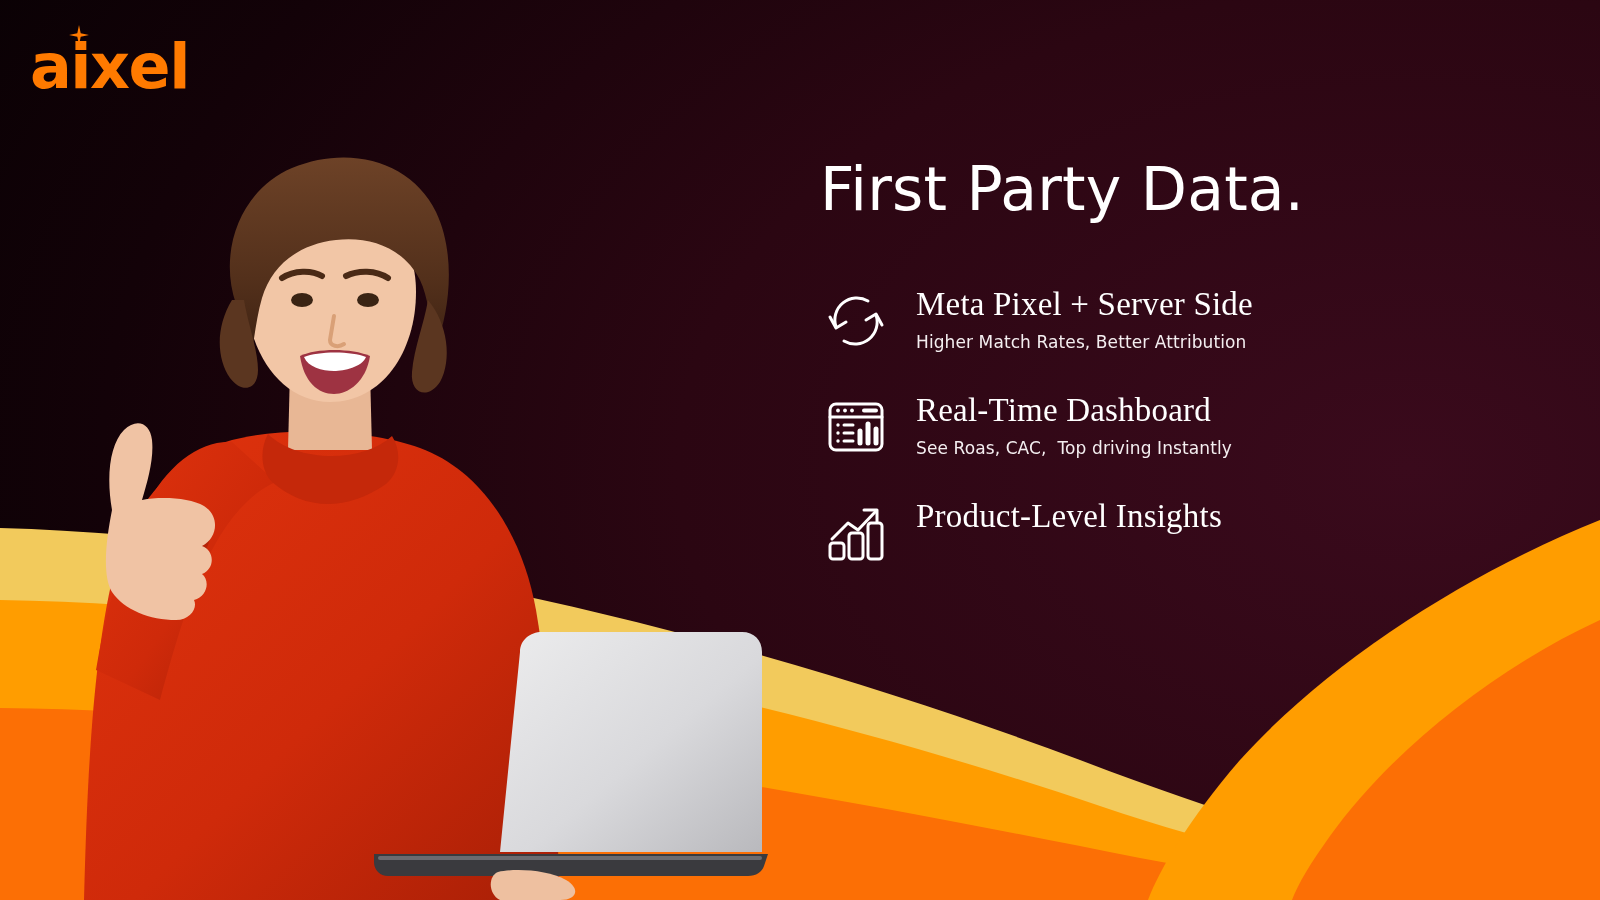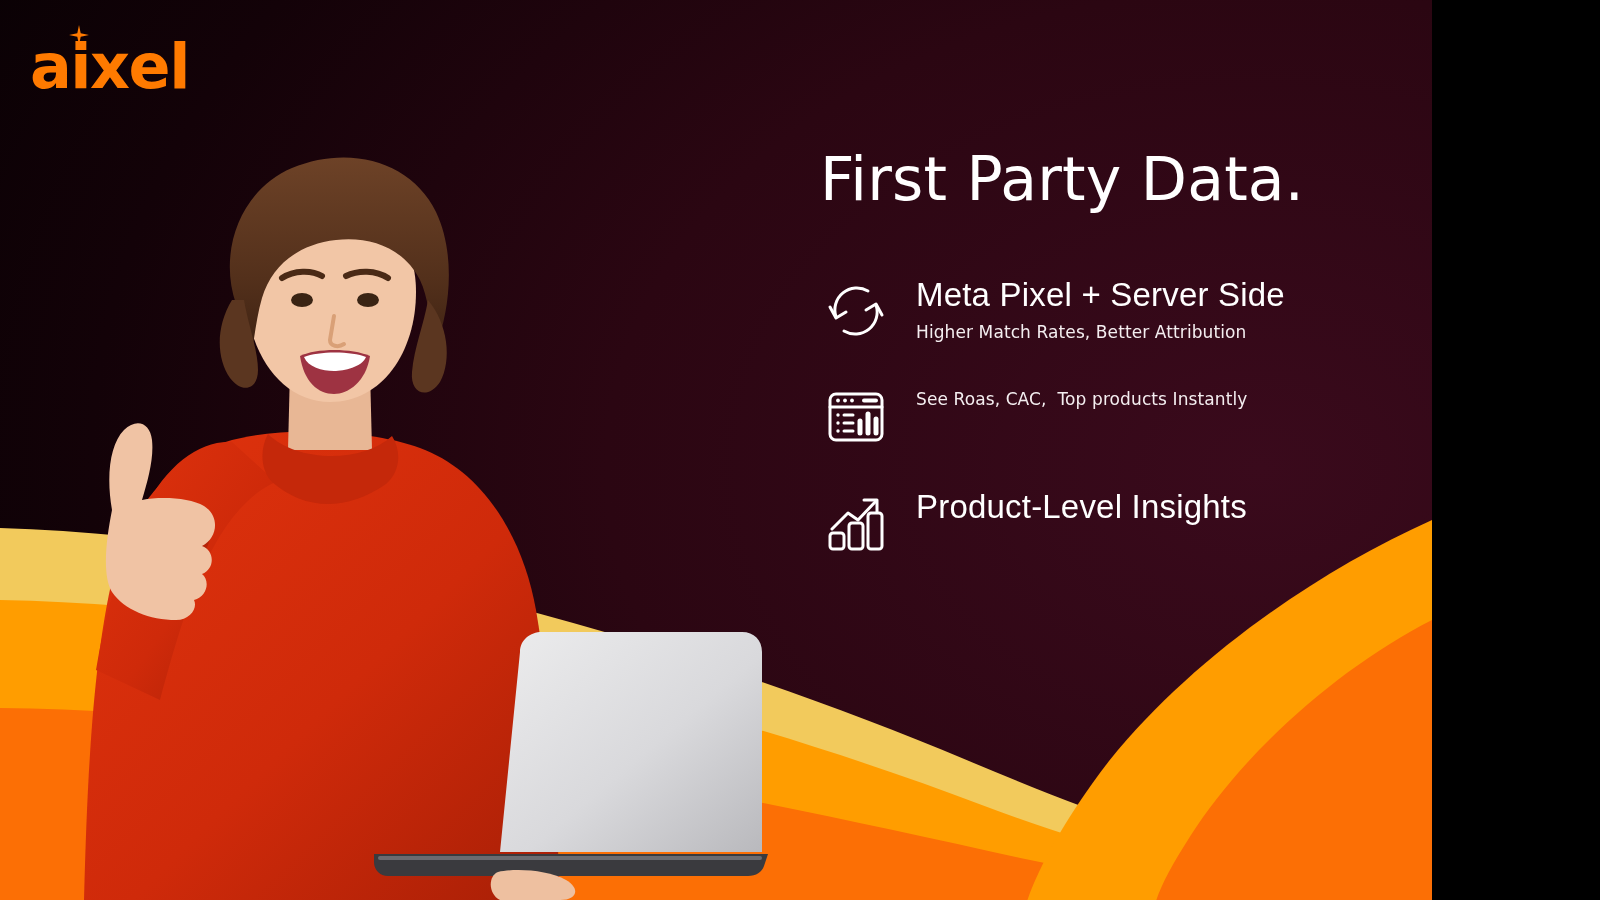--- a/index.html
+++ b/index.html
@@ -5,21 +5,21 @@
   * { margin:0; padding:0; box-sizing:border-box; }
   html, body {
     width:1600px; height:900px;
     overflow:hidden;
     background:#000;
     font-family:"Liberation Sans", sans-serif;
   }
 
   .banner {
     position:relative;
-    width:1432px; height:900px;
+    width:1600px; height:900px;
     overflow:hidden;
     background:
       radial-gradient(120% 140% at 88% 52%, #3a0a1c 0%, #2b0612 38%, #130208 68%, #000000 100%),
       linear-gradient(90deg, #000000 0%, #000000 46%, #1e0510 70%, #300a18 100%);
   }
 
   
   .waves { position:absolute; inset:0; pointer-events:none; }
   .waves svg { position:absolute; inset:0; width:100%; height:100%; display:block; }
 
@@ -49,21 +49,21 @@
     position:absolute;
     left:0; bottom:0;
     width:800px; height:760px;
     z-index:5;
   }
   .photo svg { width:100%; height:100%; display:block; }
 
   
   .content {
     position:absolute;
-    left:820px; top:138px;
+    left:820px; top:148px;
     width:740px;
     z-index:6;
   }
   .headline {
     color:#ffffff;
     font-size:60px;
     font-weight:400;
     line-height:1.38;
     letter-spacing:0.2px;
     font-family:"DejaVu Sans", sans-serif;
@@ -86,21 +86,21 @@
   }
   .feature-icon svg { display:block; }
   .feature-body { padding-top:2px; }
   .feature-title {
     color:#ffffff;
     font-size:33px;
     font-weight:400;
     line-height:1.2;
     letter-spacing:0.2px;
     white-space:nowrap;
-    font-family:Liberation Sans, sans-serif;
+    font-family:Liberation Serif, serif;
   }
   .feature-sub {
     color:#f4eef0;
     font-size:17px;
     font-weight:400;
     line-height:1.35;
     margin-top:7px;
     letter-spacing:0.1px;
     white-space:pre;
     font-family:"DejaVu Sans", sans-serif;
@@ -224,21 +224,22 @@
             <circle cx="14" cy="46" r="1.7" fill="#ffffff" stroke="none"></circle>
             <path d="M20,30 L29,30"></path>
             <path d="M20,38 L29,38"></path>
             <path d="M20,46 L29,46"></path>
             <path d="M36,48 L36,36" stroke-width="5"></path>
             <path d="M44,48 L44,29" stroke-width="5"></path>
             <path d="M52,48 L52,34" stroke-width="5"></path>
           </svg>
         </div>
         <div class="feature-body">
-          <div class="feature-sub">See Roas, CAC,  Top products Instantly</div>
+          <div class="feature-title">Real-Time Dashboard</div>
+          <div class="feature-sub">See Roas, CAC,  Top driving Instantly</div>
         </div>
       </div>
 
       <div class="feature">
         <div class="feature-icon">
           <svg width="64" height="64" viewBox="0 0 64 64" fill="none" stroke="#ffffff" stroke-width="3" stroke-linecap="round" stroke-linejoin="round">
             <rect x="6" y="42" width="14" height="16" rx="3"></rect>
             <rect x="25" y="32" width="14" height="26" rx="3"></rect>
             <rect x="44" y="22" width="14" height="36" rx="3"></rect>
             <path d="M8,38 L24,22 L34,29 L52,10"></path>

